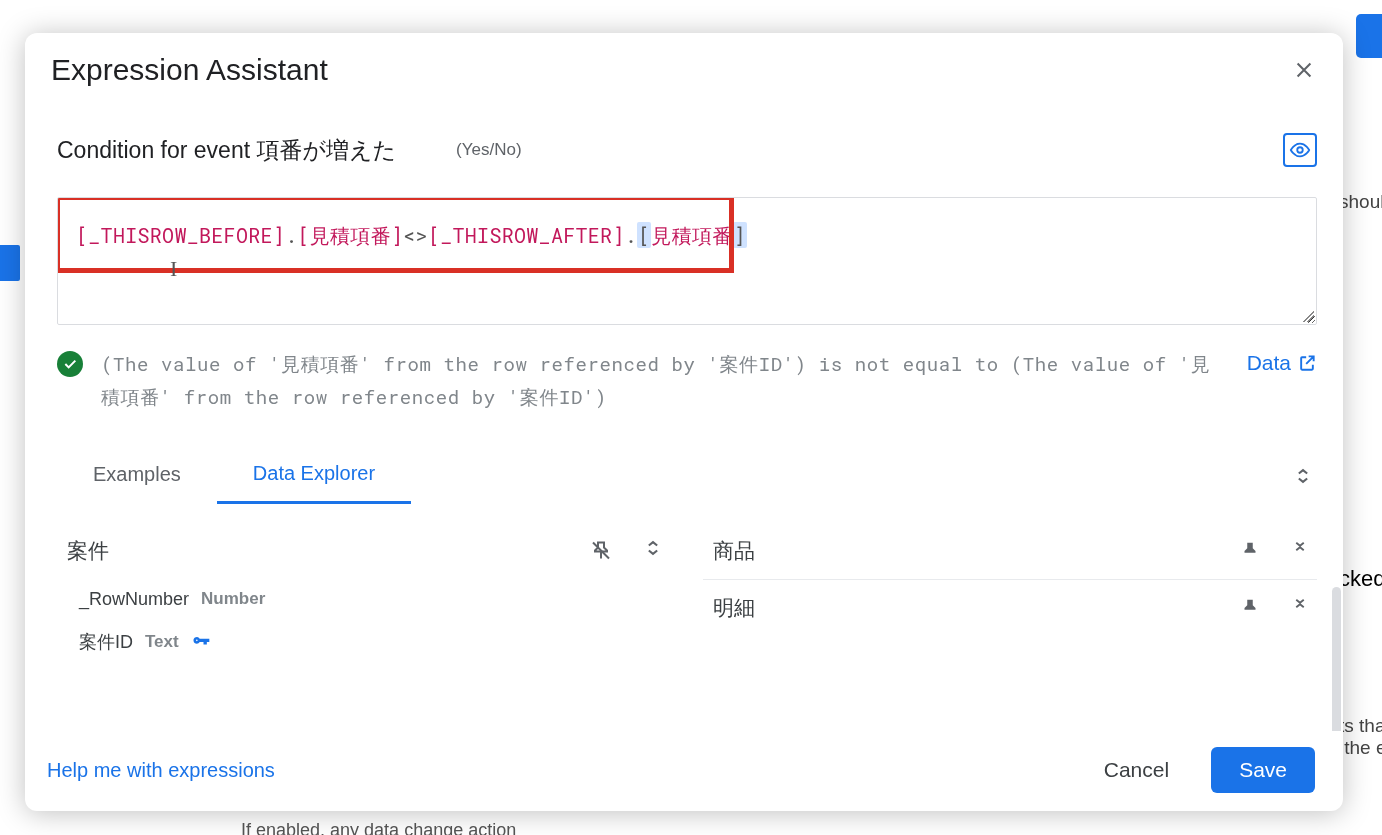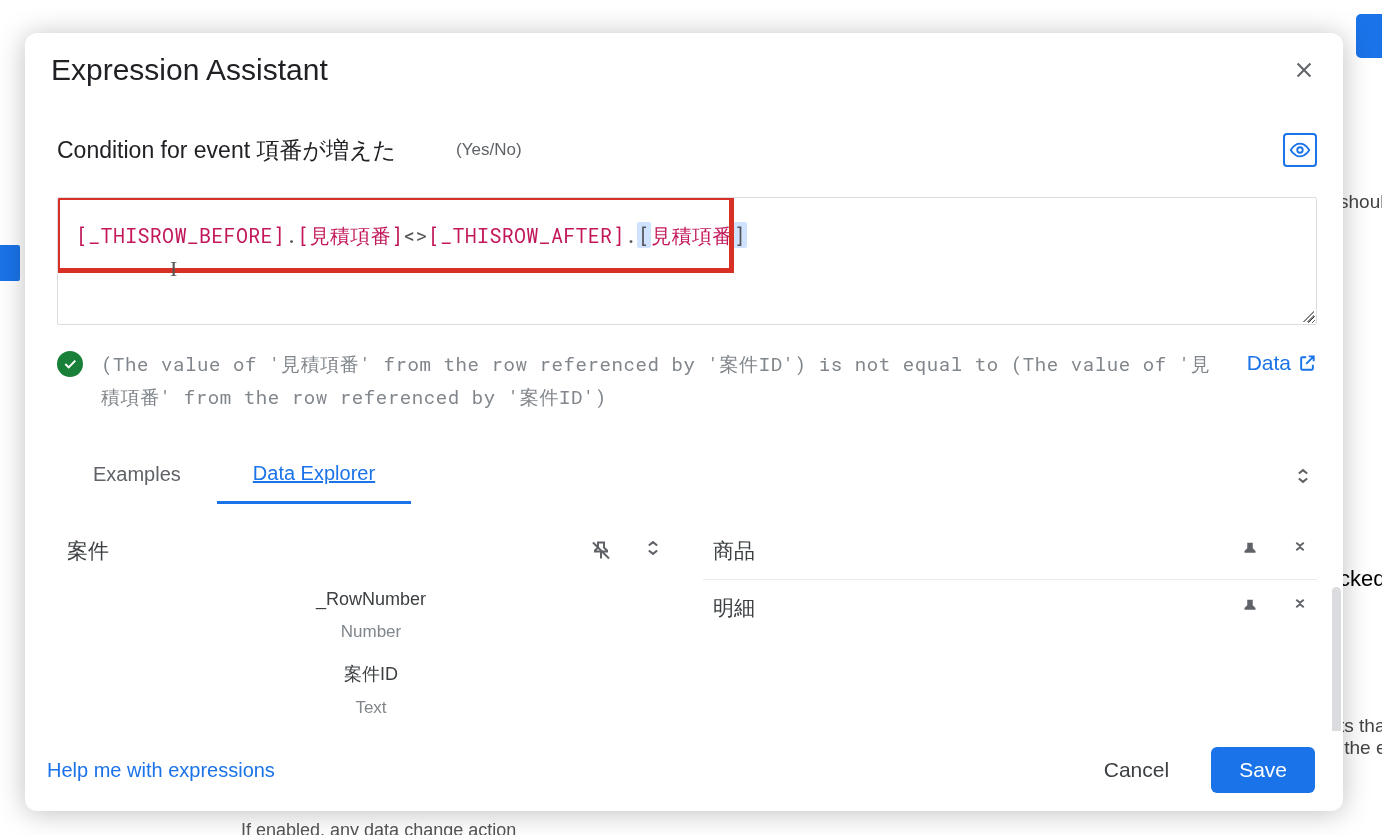--- a/index.html
+++ b/index.html
@@ -159,21 +159,20 @@
   }
   .tab {
     padding: 14px 36px 16px;
     font-size: 20px;
     color:#5f6368;
     cursor:pointer;
   }
   .tab.active {
     color:#1a73e8;
     border-bottom: 3px solid #1a73e8;
-    text-decoration: underline;
   }
   .collapse-all {
     margin-left:auto;
     color:#5f6368;
     cursor:pointer;
     margin-right:4px;
   }
   .explorer {
     display:flex;
     margin-top: 18px;
@@ -193,24 +192,23 @@
   .table-row.secondary { border-top:1px solid #e8eaed;}
   .row-icons {
     display:flex; gap:30px;
     color:#5f6368;
   }
   .col-row {
     display:flex; align-items:center;
     padding: 10px 8px 10px 22px;
     gap:12px;
     font-size: 18px;
-    flex-direction: column;
   }
   .col-name { color:#3c4043; }
-  .col-type { color:#80868b; font-size:17px; }
+  .col-type { color:#80868b; font-size:17px;font-weight:bold; }
   .key-icon { color:#1a73e8; }
 
   .scroll-ind {
     position:absolute; right:2px; top:500px; width:9px; height:220px;
     background:#dadce0; border-radius:5px;
   }
 
   .modal-footer {
     display:flex; align-items:center;
     padding: 16px 28px 18px 22px;

